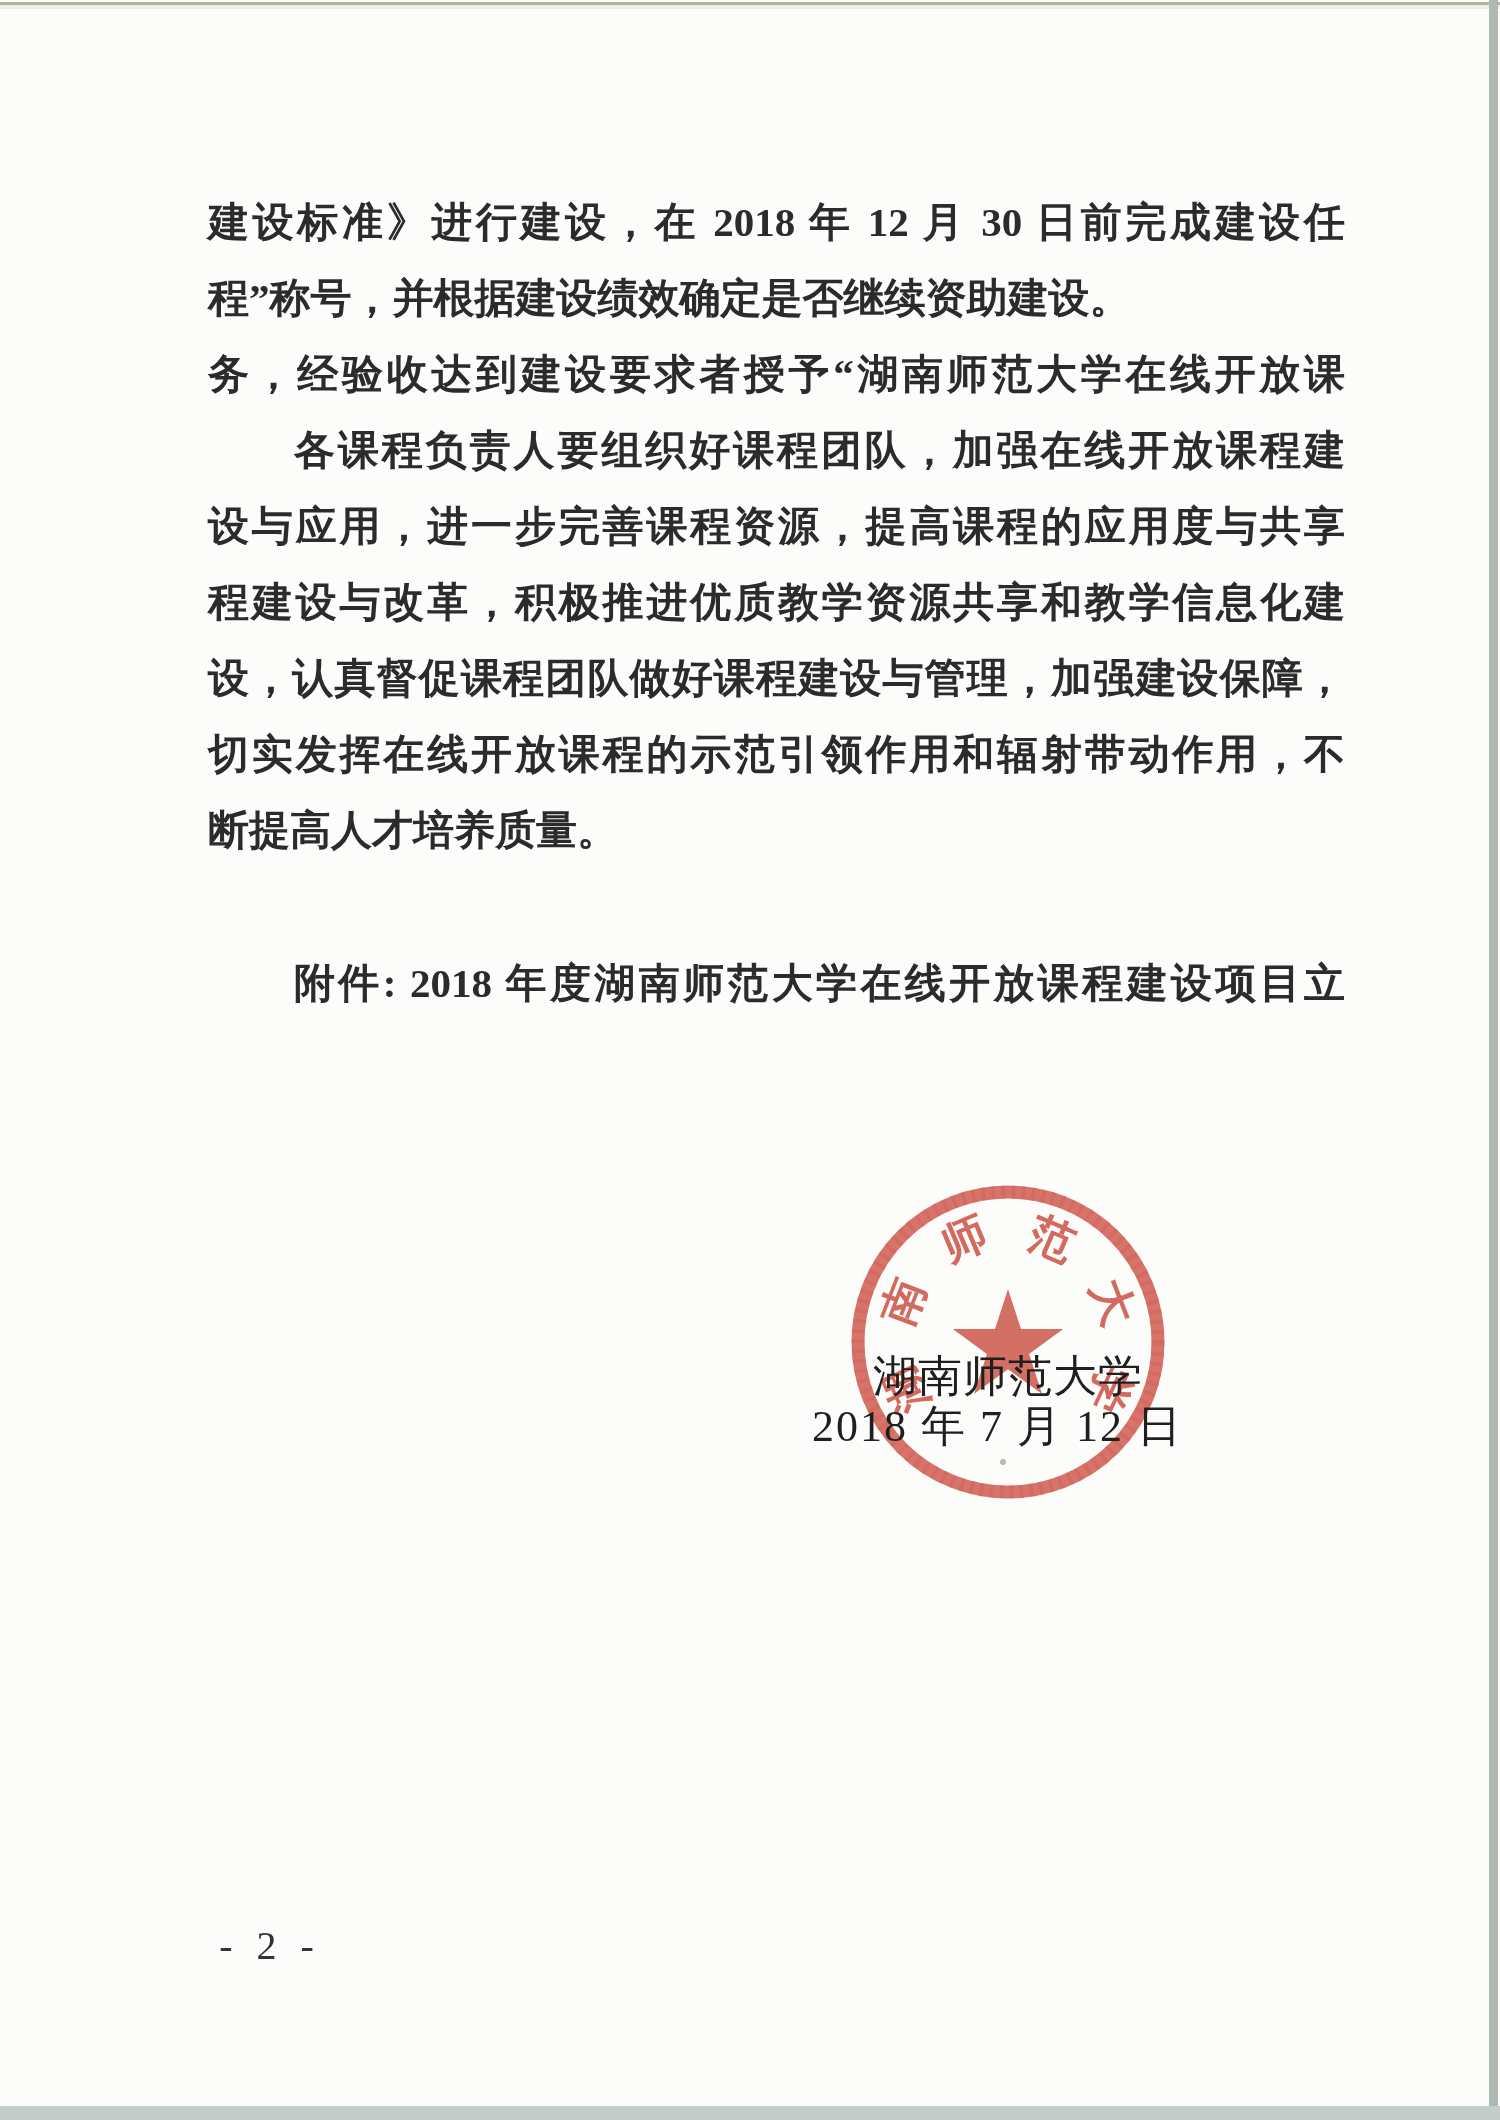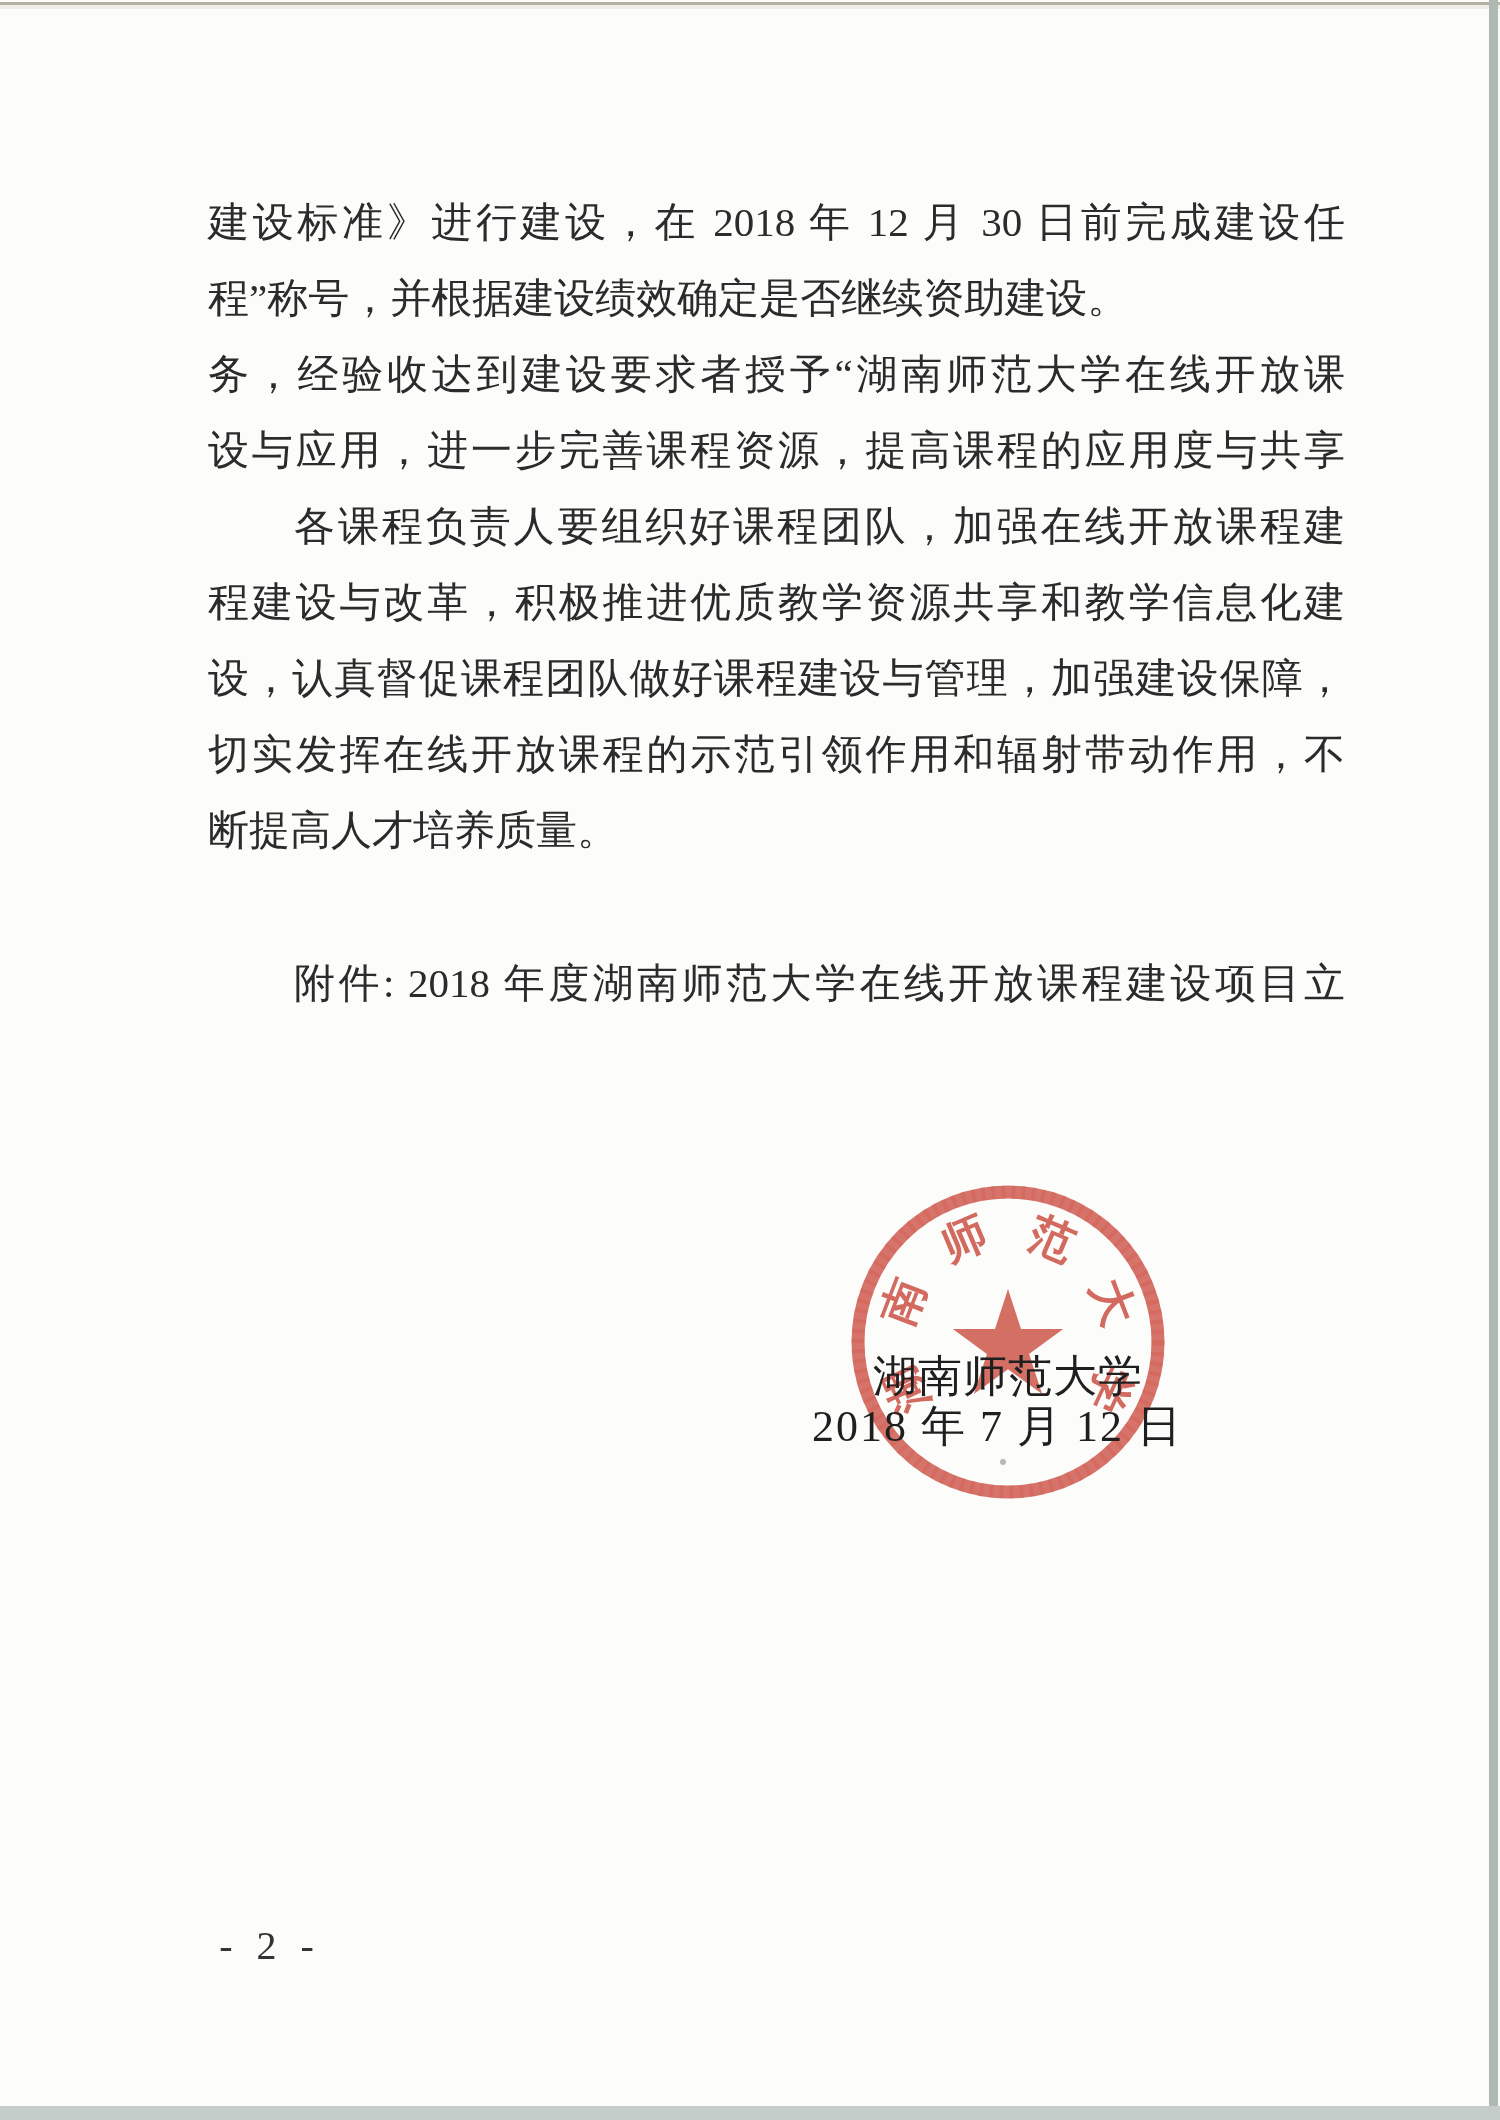--- a/index.html
+++ b/index.html
@@ -14,21 +14,21 @@
   .edge-right{position:absolute;left:1489px;top:0;width:9px;height:2120px;background:#aeb9b3;}
   .edge-bottom{position:absolute;left:0;top:2106px;width:1500px;height:14px;background:#c4cdca;}
   .speck{position:absolute;left:1000px;top:1459px;width:6px;height:6px;border-radius:50%;background:#b9b9b3;}
 
   
   .doc{
     position:absolute;left:208px;top:184px;width:1137px;
     font-size:41px;line-height:76px;color:#2b2b2b;
     letter-spacing:0;
   }
-  .ln{height:76px;white-space:nowrap;}
+  .ln{height:76px;white-space:nowrap;font-weight:bold;}
   .jf{white-space:normal;text-align:justify;text-align-last:justify;}
   .ind{text-indent:86px;}
   .att{margin-top:77px;}
 
   
   .sig-org{
     position:absolute;left:808px;top:1352px;width:400px;
     text-align:center;font-size:44px;line-height:50px;color:#1f1f1f;
     letter-spacing:1px;z-index:3;
   }
@@ -54,22 +54,22 @@
 <div class="edge-top"></div>
 <div class="edge-top2"></div>
 <div class="edge-right"></div>
 <div class="edge-bottom"></div>
 <div class="speck"></div>
 
 <div class="doc">
   <div class="ln jf">建设标准》进行建设，在 2018 年 12 月 30 日前完成建设任</div>
   <div class="ln">程”称号，并根据建设绩效确定是否继续资助建设。</div>
   <div class="ln jf">务，经验收达到建设要求者授予“湖南师范大学在线开放课</div>
+  <div class="ln jf ind">各课程负责人要组织好课程团队，加强在线开放课程建</div>
   <div class="ln jf">设与应用，进一步完善课程资源，提高课程的应用度与共享</div>
-  <div class="ln jf ind">各课程负责人要组织好课程团队，加强在线开放课程建</div>
   <div class="ln jf">程建设与改革，积极推进优质教学资源共享和教学信息化建</div>
   <div class="ln jf">设，认真督促课程团队做好课程建设与管理，加强建设保障，</div>
   <div class="ln jf">切实发挥在线开放课程的示范引领作用和辐射带动作用，不</div>
   <div class="ln">断提高人才培养质量。</div>
   <div class="ln jf ind att">附件: 2018 年度湖南师范大学在线开放课程建设项目立</div>
 </div>
 
 <svg class="seal" viewBox="-178 -180 356 360" xmlns="http://www.w3.org/2000/svg">
 
   <circle cx="0" cy="0" r="150" fill="none" stroke-width="13" opacity="0.82" stroke="#c9473b"></circle>

